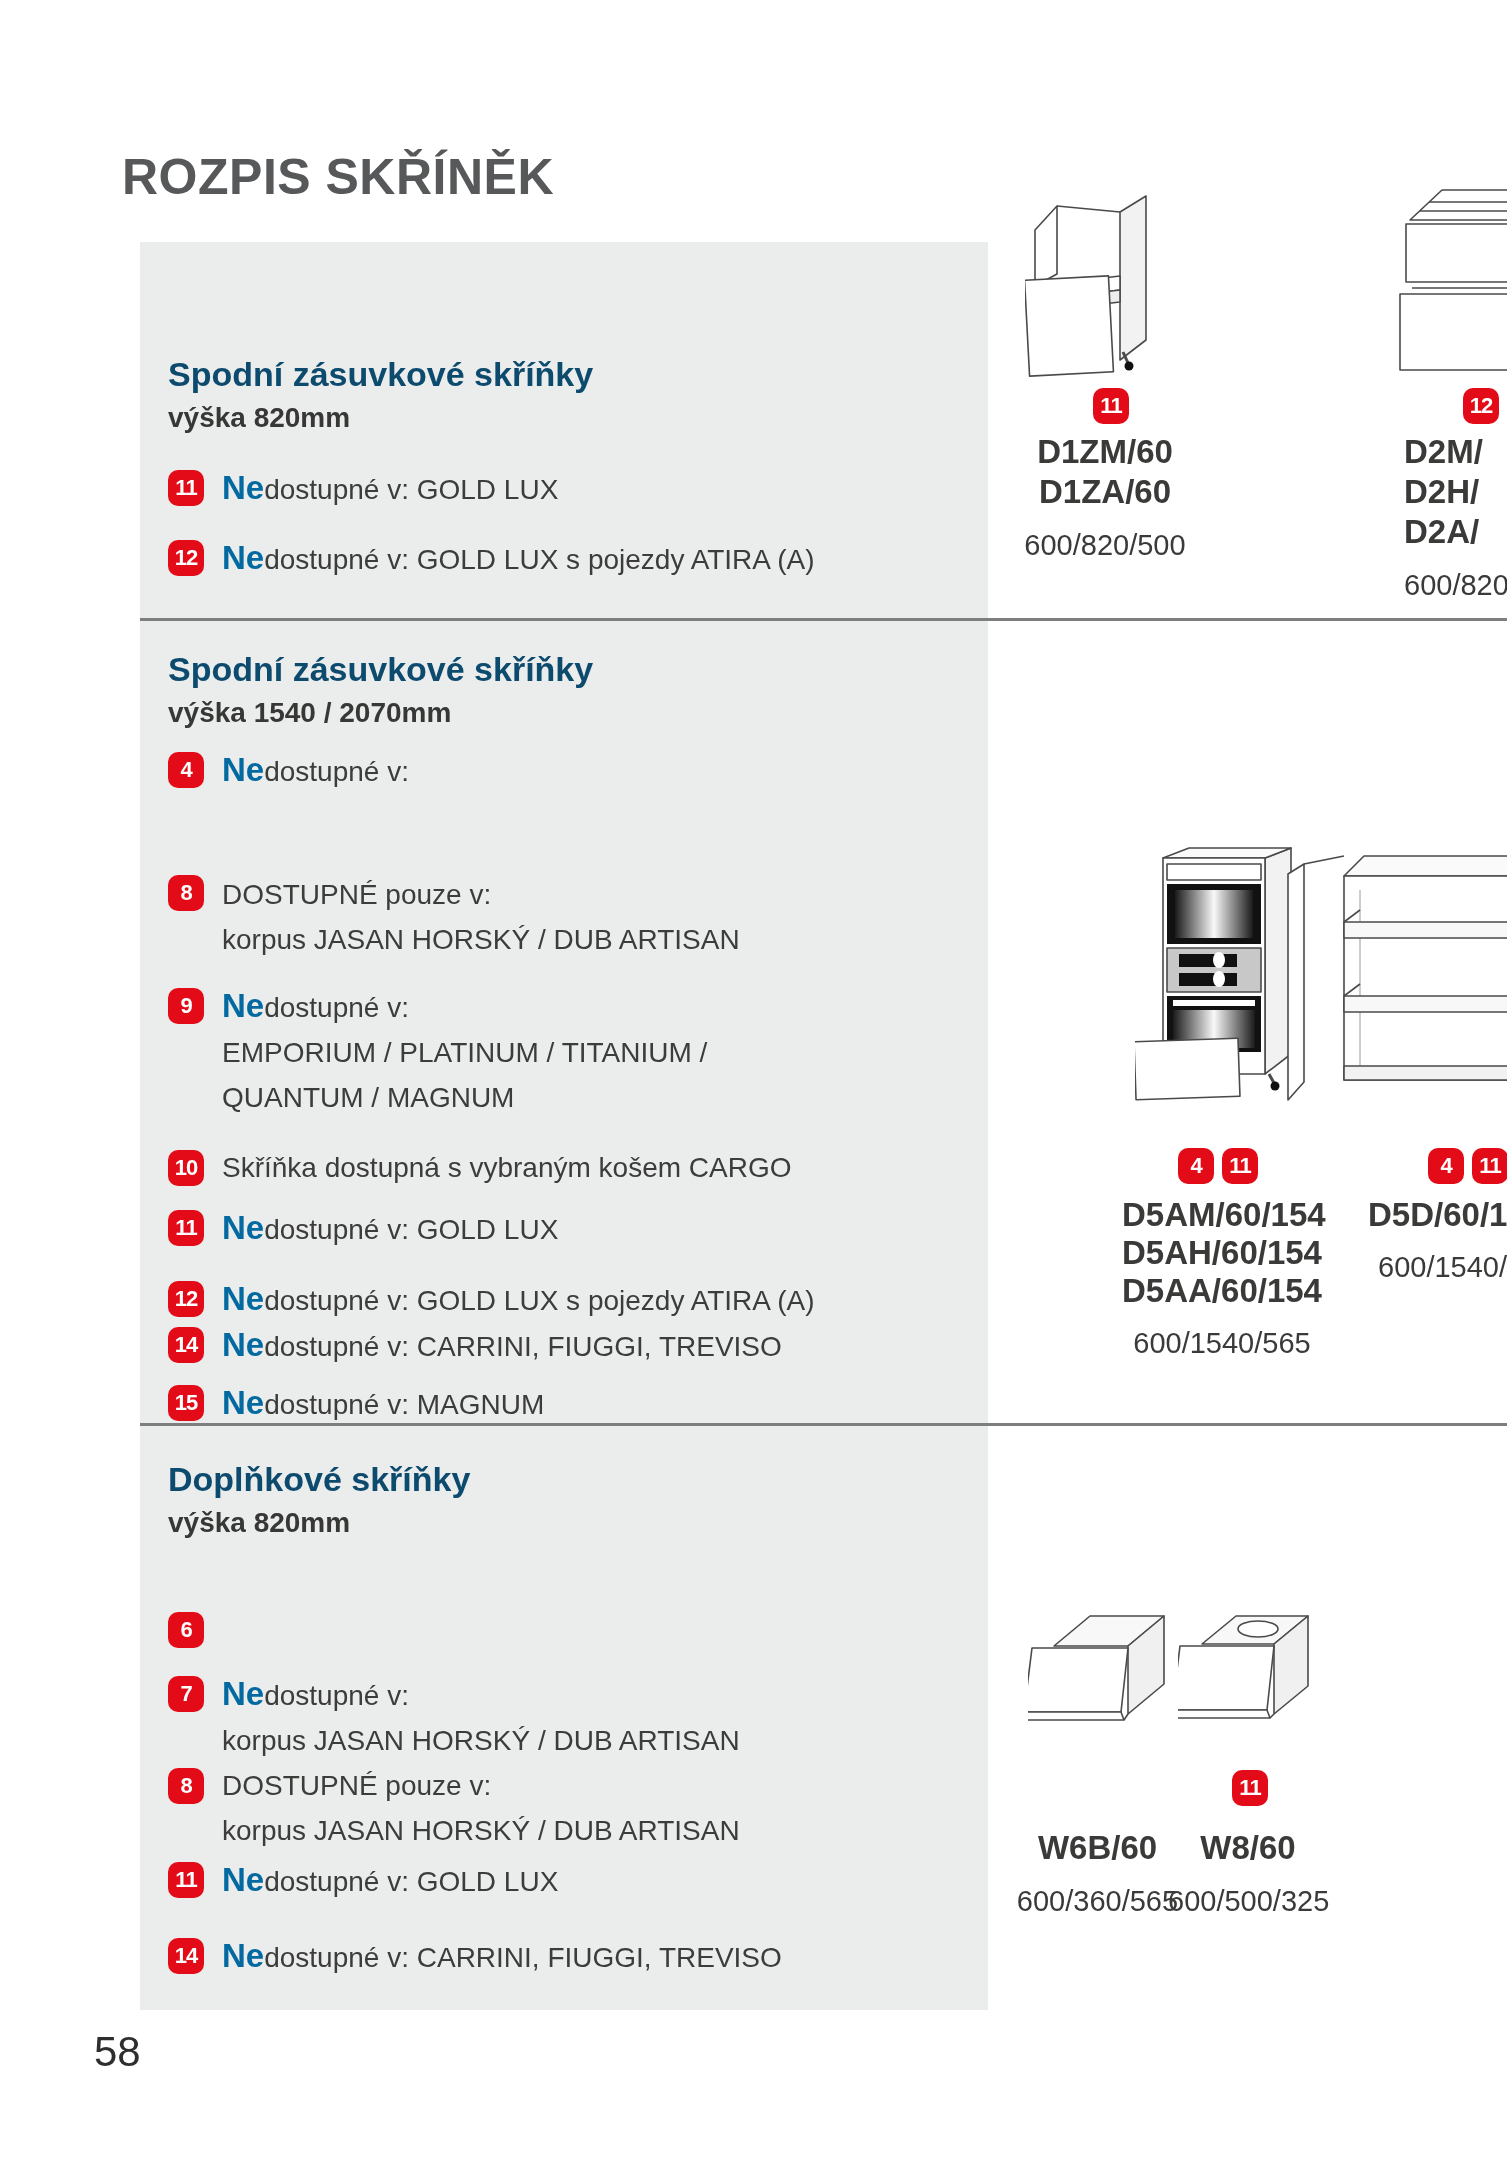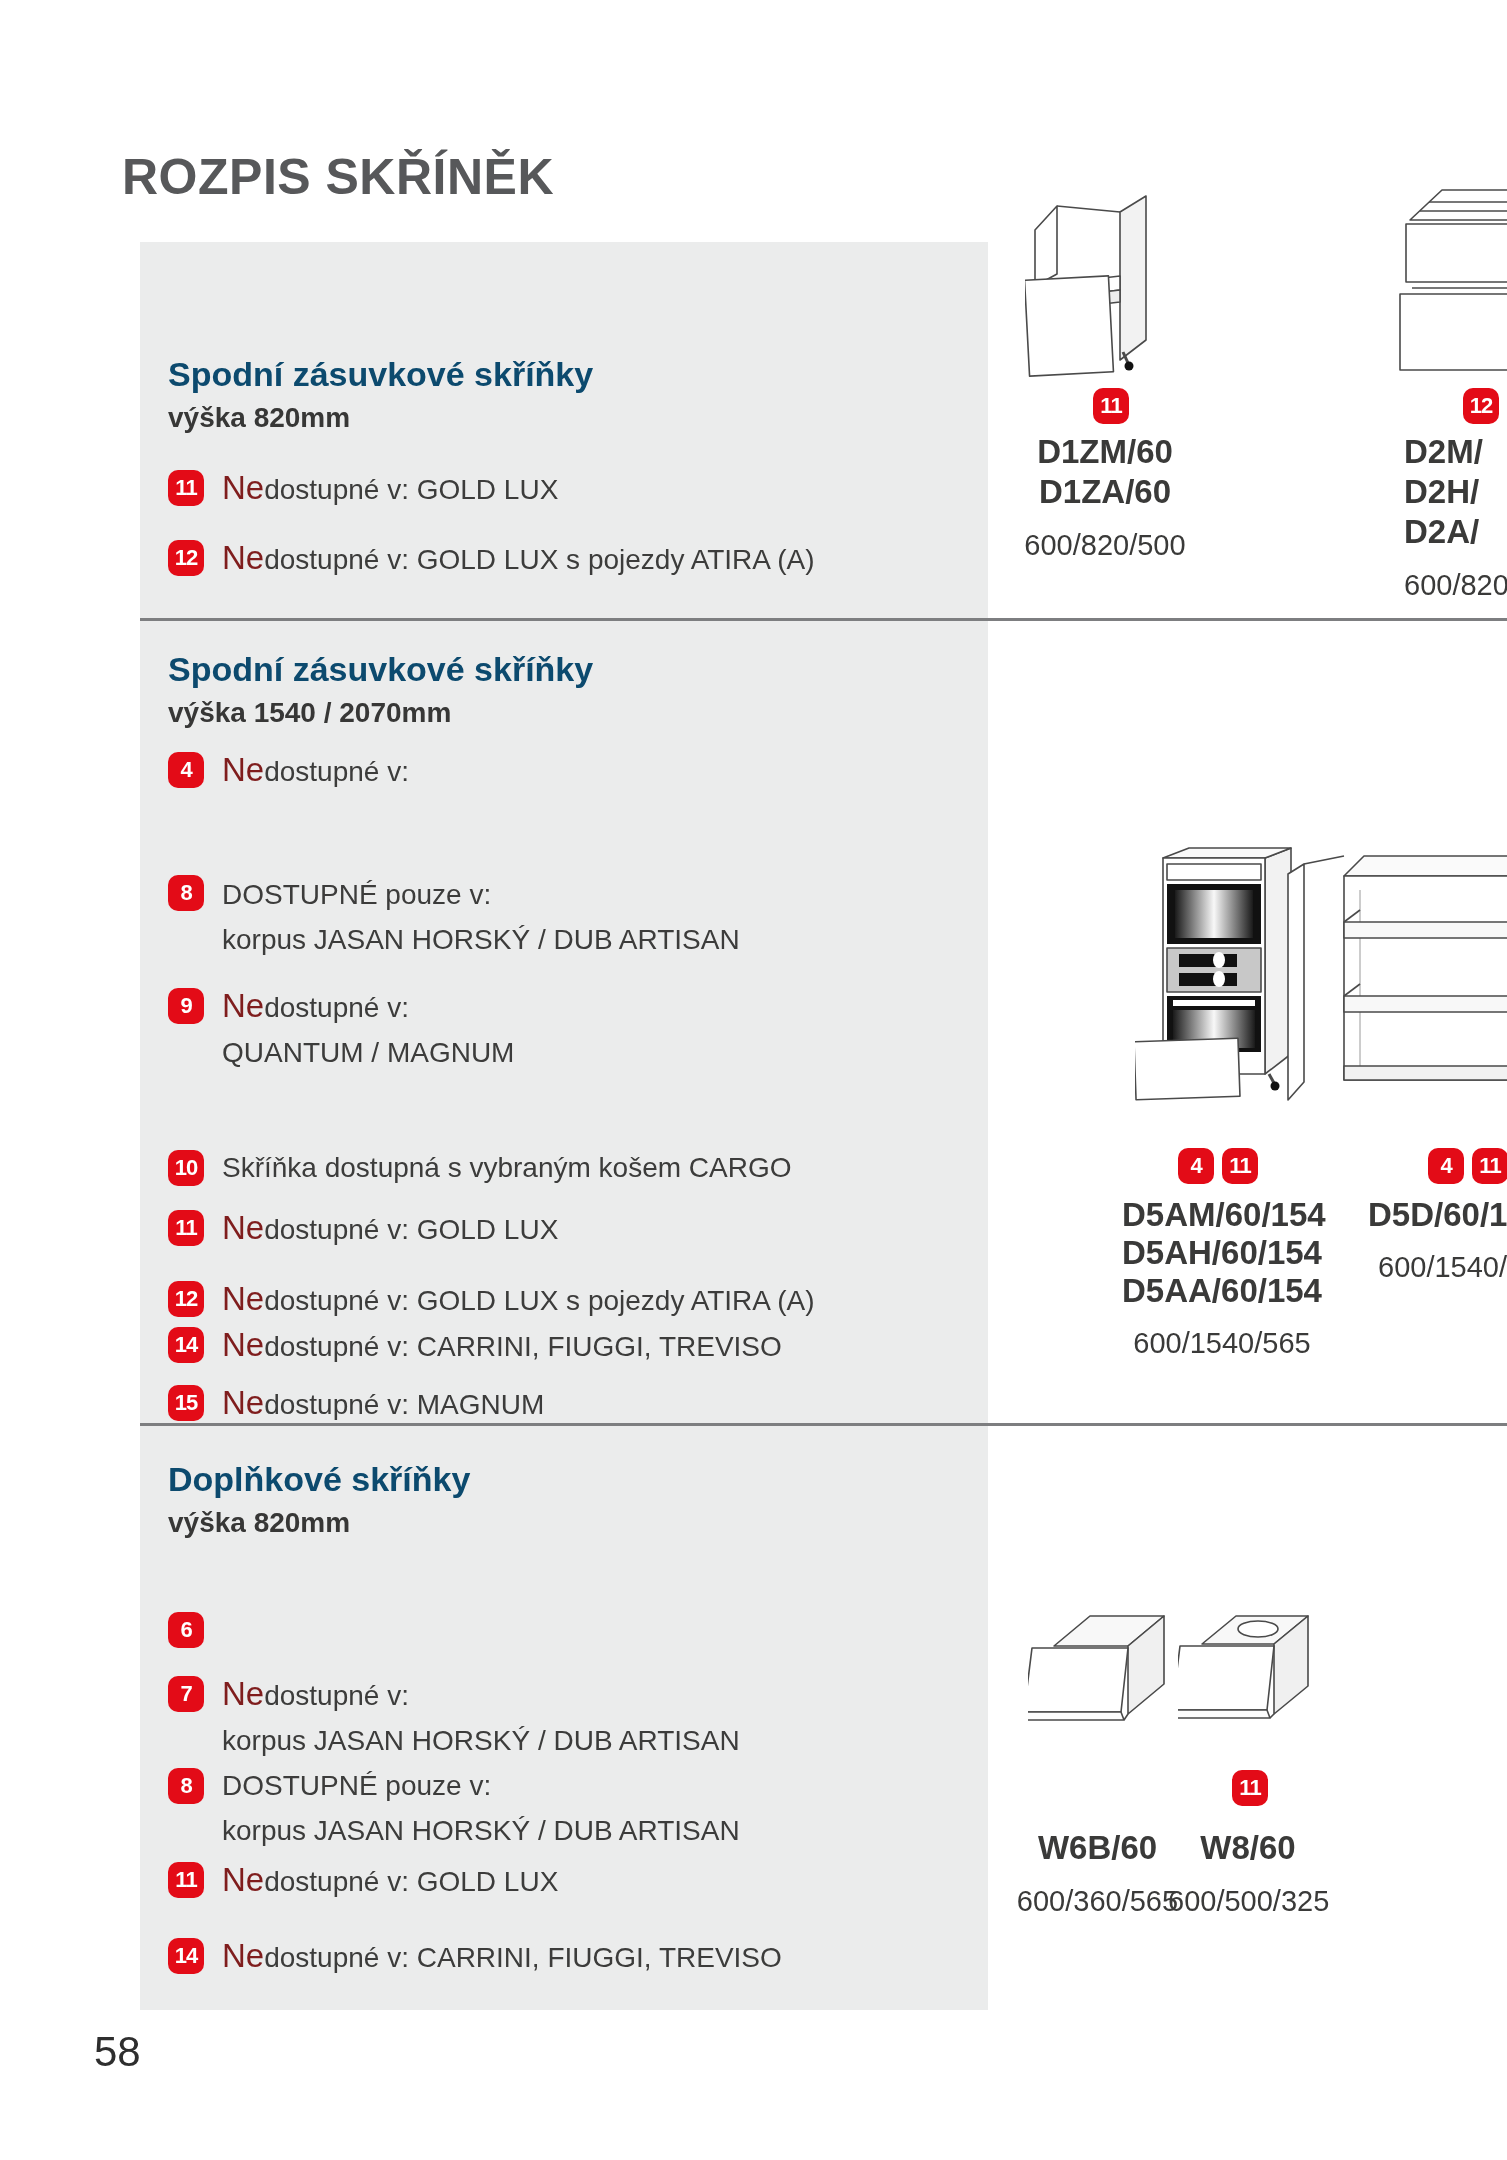--- a/index.html
+++ b/index.html
@@ -27,21 +27,21 @@
     position:absolute;left:168px;
     display:flex;gap:18px;align-items:flex-start;
     font-size:28px;color:#3c3c3b;
   }
   .badge{
     flex:0 0 auto;width:36px;height:36px;border-radius:10px;
     background:#e30b17;color:#ffffff;font-weight:700;font-size:22px;
     display:flex;align-items:center;justify-content:center;letter-spacing:-1px;
   }
   .line1{line-height:36px;white-space:nowrap;}
-  .ne{color:#7f1d1d;font-weight:400;font-size:33px;line-height:36px;}
+  .ne{color:#0369a1;font-weight:700;font-size:33px;line-height:36px;}
   .cont{line-height:36px;margin-top:9px;white-space:nowrap;}
   .badge-row{position:absolute;display:flex;gap:8px;}
   .badge-abs{
     position:absolute;width:36px;height:36px;border-radius:10px;
     background:#e30b17;color:#fff;font-weight:700;font-size:22px;
     display:flex;align-items:center;justify-content:center;letter-spacing:-1px;
   }
   .prod{position:absolute;text-align:center;color:#3a3a39;}
   .prod.left{text-align:left;}
   .code-bold{font-size:33px;font-weight:700;line-height:40px;white-space:nowrap;}
@@ -87,20 +87,21 @@
   <span class="badge">8</span>
   <div>
     <div class="line1"><span class="ne"></span><span>DOSTUPNÉ pouze v:</span></div>
     <div class="cont">korpus JASAN HORSKÝ / DUB ARTISAN</div>
   </div>
 </div>
 <div class="item" style="top:988px">
   <span class="badge">9</span>
   <div>
     <div class="line1"><span class="ne">Ne</span><span>dostupné v:</span></div>
+    <div class="cont">EMPORIUM / PLATINUM / TITANIUM /</div>
     <div class="cont">QUANTUM / MAGNUM</div>
   </div>
 </div>
 <div class="item" style="top:1150px">
   <span class="badge">10</span>
   <div>
       <div class="line1"><span>Skříňka dostupná s vybraným košem CARGO</span></div>
     </div>
 </div>
 <div class="item" style="top:1210px">

